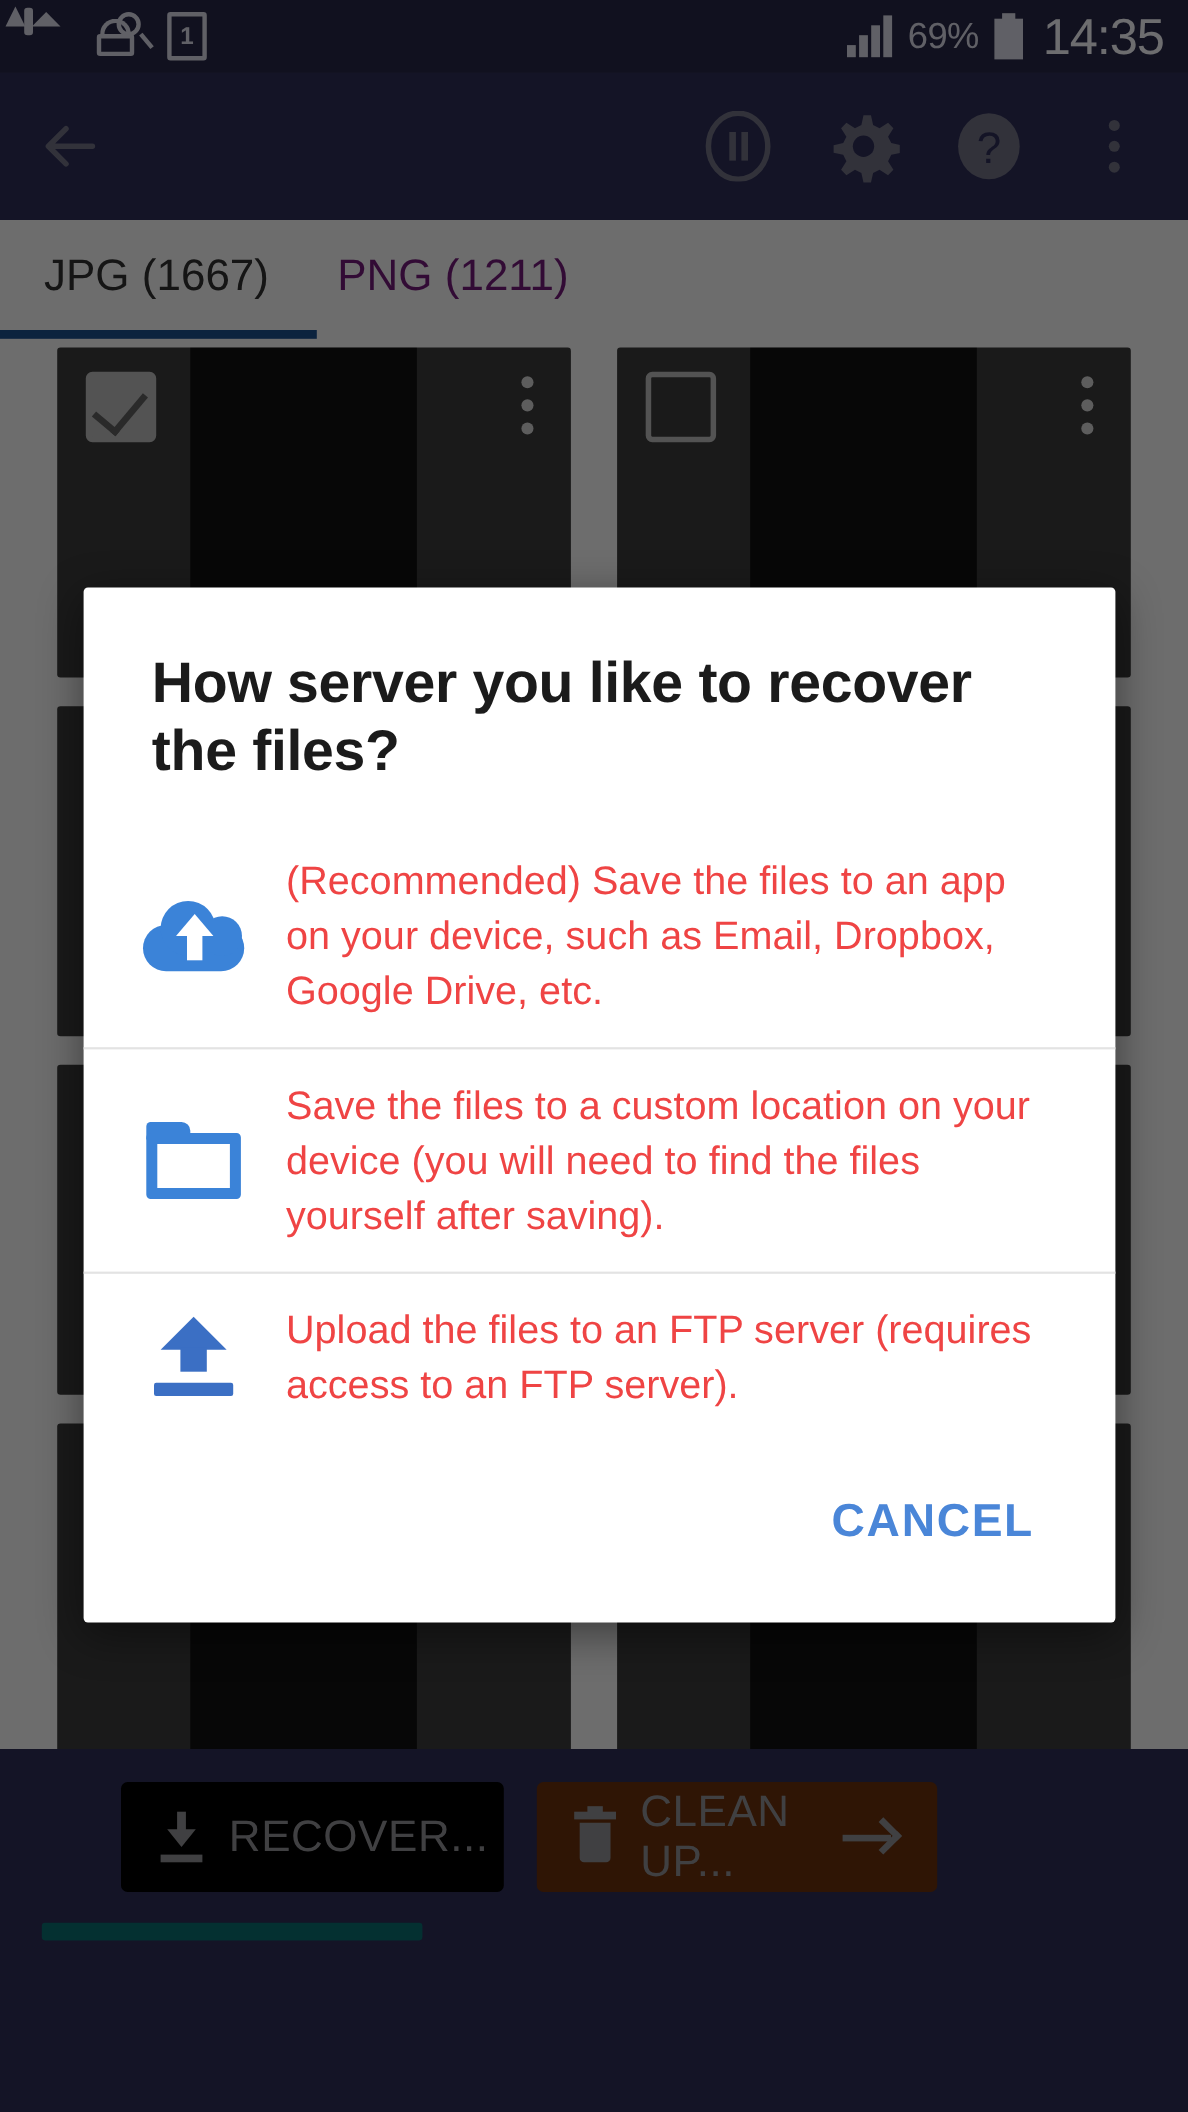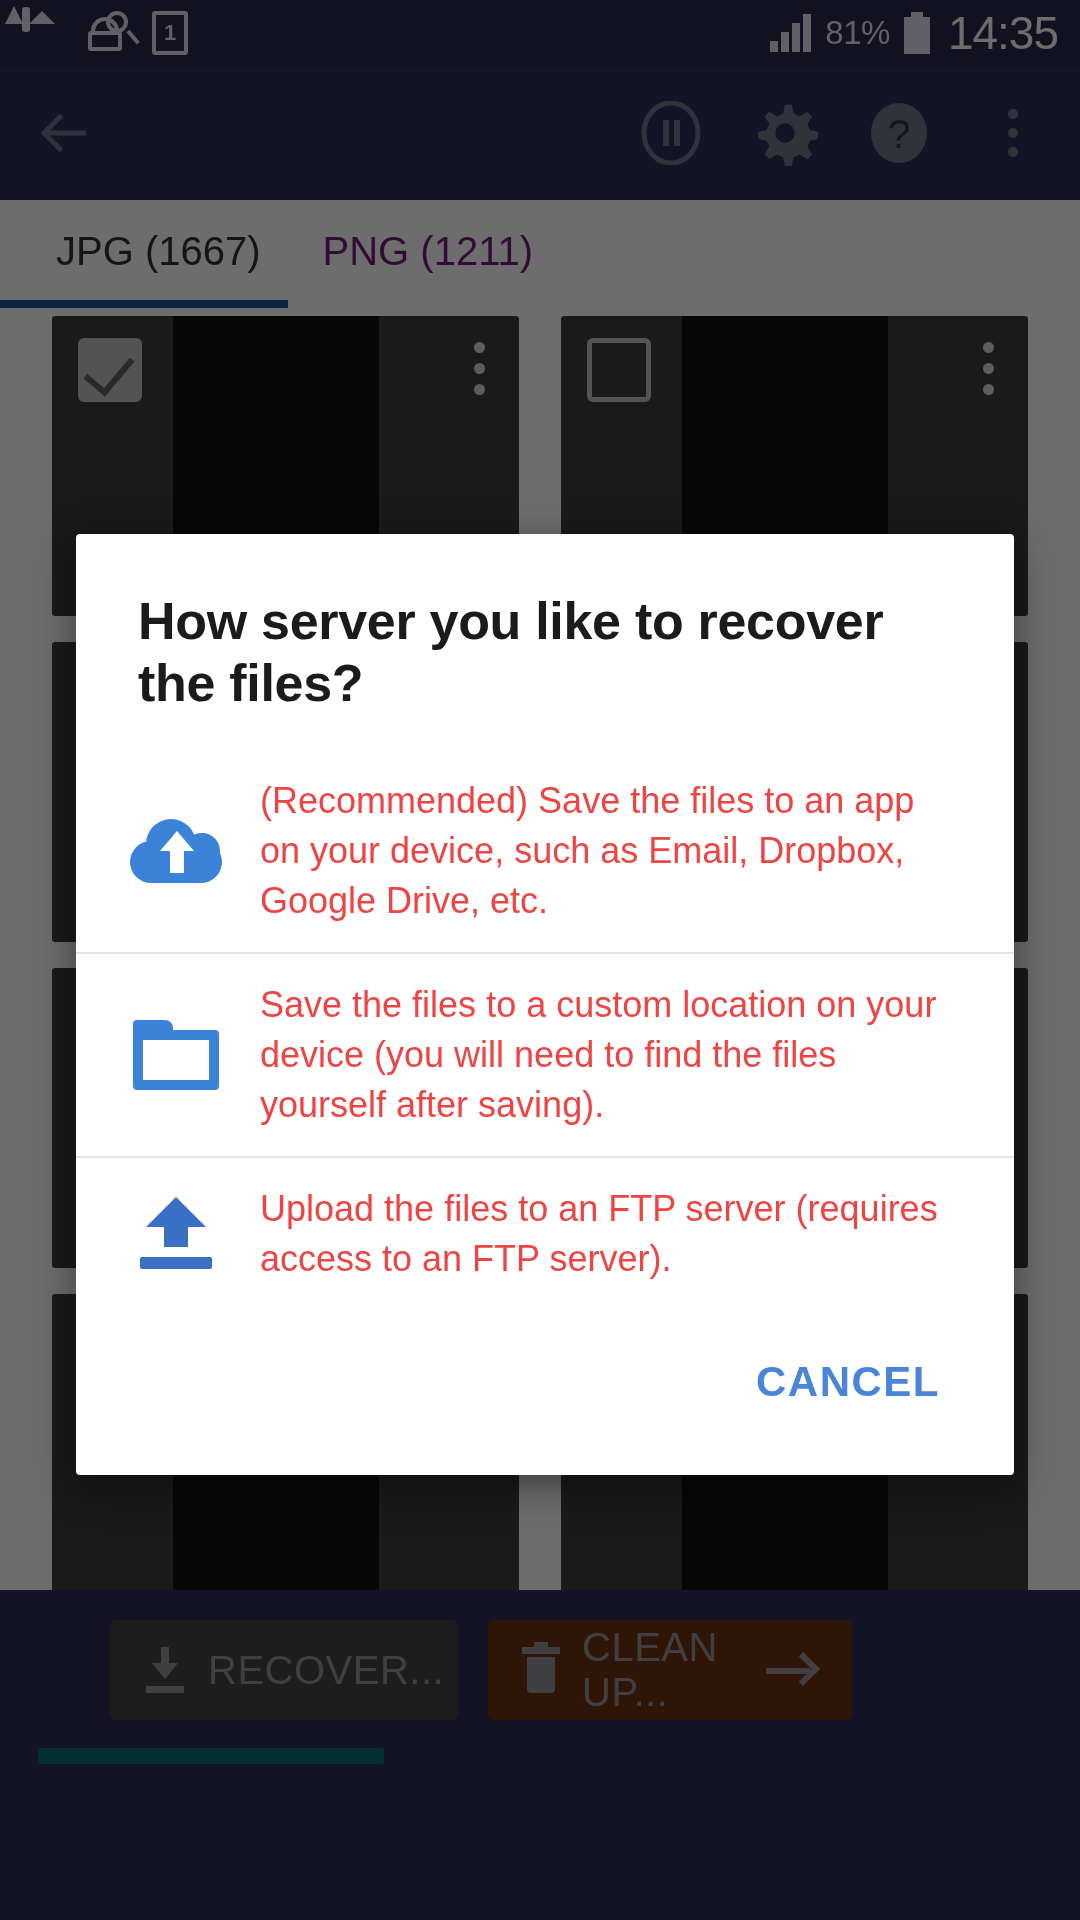--- a/index.html
+++ b/index.html
@@ -80,21 +80,21 @@
   .appbar-right { margin-left: auto; display: flex; align-items: center; gap: 48px; }
   .icon-btn { width: 66px; height: 66px; display: flex; align-items: center; justify-content: center; }
   .dots-vert { width: 10px; display: flex; flex-direction: column; gap: 9px; align-items: center; }
   .dots-vert i { width: 10px; height: 10px; border-radius: 50%; background: #6f6f82; display: block; }
 
   
   #content {
     position: absolute; left: 0; top: 200px; width: 1080px; height: 1390px;
     background: #f2f2f2;
   }
-  #tabs { height: 108px; display: flex; align-items: center; padding-left: 56px; gap: 62px; position: relative; }
+  #tabs { height: 108px; display: flex; align-items: center; padding-left: 40px; gap: 62px; position: relative; }
   .tab { font-size: 40px; color: #2f2f2f; padding-bottom: 6px; }
   .tab.inactive { color: #701a75; }
   #tab-underline { position: absolute; left: 0; bottom: 0; width: 288px; height: 8px; background: #1c4e8a; }
 
   #grid { padding: 8px 52px 0 52px; display: grid; grid-template-columns: 1fr 1fr; gap: 26px 42px; }
   .thumb { position: relative; height: 300px; background: #3a3a3a; border-radius: 3px; overflow: hidden; }
   .thumb .photo { position: absolute; left: 26%; top: 0; width: 44%; height: 100%; background: #111; }
   .thumb .cb {
     position: absolute; left: 26px; top: 22px; width: 64px; height: 64px;
     border: 5px solid #b8b8b8; border-radius: 6px;
@@ -115,21 +115,21 @@
   
   #bottom-bar {
     position: absolute; left: 0; top: 1590px; width: 1080px; height: 330px;
     background: #2d2d55;
   }
   #action-row { display: flex; gap: 30px; padding: 30px 40px 0 110px; align-items: center; }
   .action-btn {
     height: 100px; border-radius: 6px; display: flex; align-items: center;
     gap: 22px; padding: 0 34px; color: #8f8f93; font-size: 40px; letter-spacing: 0.5px;
   }
-  #recover-btn { background: #404040; width: 348px; align-items: center; }
+  #recover-btn { background: #000000; width: 348px; align-items: center; }
   #cleanup-btn { background: #68300d; width: 364px; }
   .ic-download { width: 42px; height: 46px; position: relative; flex: none; }
   .ic-download .stem { position: absolute; left: 17px; top: 0; width: 8px; height: 20px; background: #8f8f93; }
   .ic-download .head {
     position: absolute; left: 8px; top: 16px; width: 0; height: 0;
     border-left: 13px solid transparent; border-right: 13px solid transparent;
     border-top: 16px solid #8f8f93;
   }
   .ic-download .base { position: absolute; left: 2px; bottom: 0; width: 38px; height: 7px; background: #8f8f93; }
   .ic-trash { width: 38px; height: 46px; position: relative; flex: none; }
@@ -211,21 +211,21 @@
         <span>1</span>
       </span>
     </div>
     <div class="sb-right">
       <span class="signal">
         <i></i>
           <i></i>
           <i></i>
           <i></i>
       </span>
-      <span class="batt-pct">81%</span>
+      <span class="batt-pct">69%</span>
       <span class="batt">
         <span class="cap"></span>
           <span class="shell"></span>
       </span>
       <span class="clock">14:35</span>
     </div>
   </div>
 
   <div id="app-bar">
     <span class="appbar-icon back-arrow">

